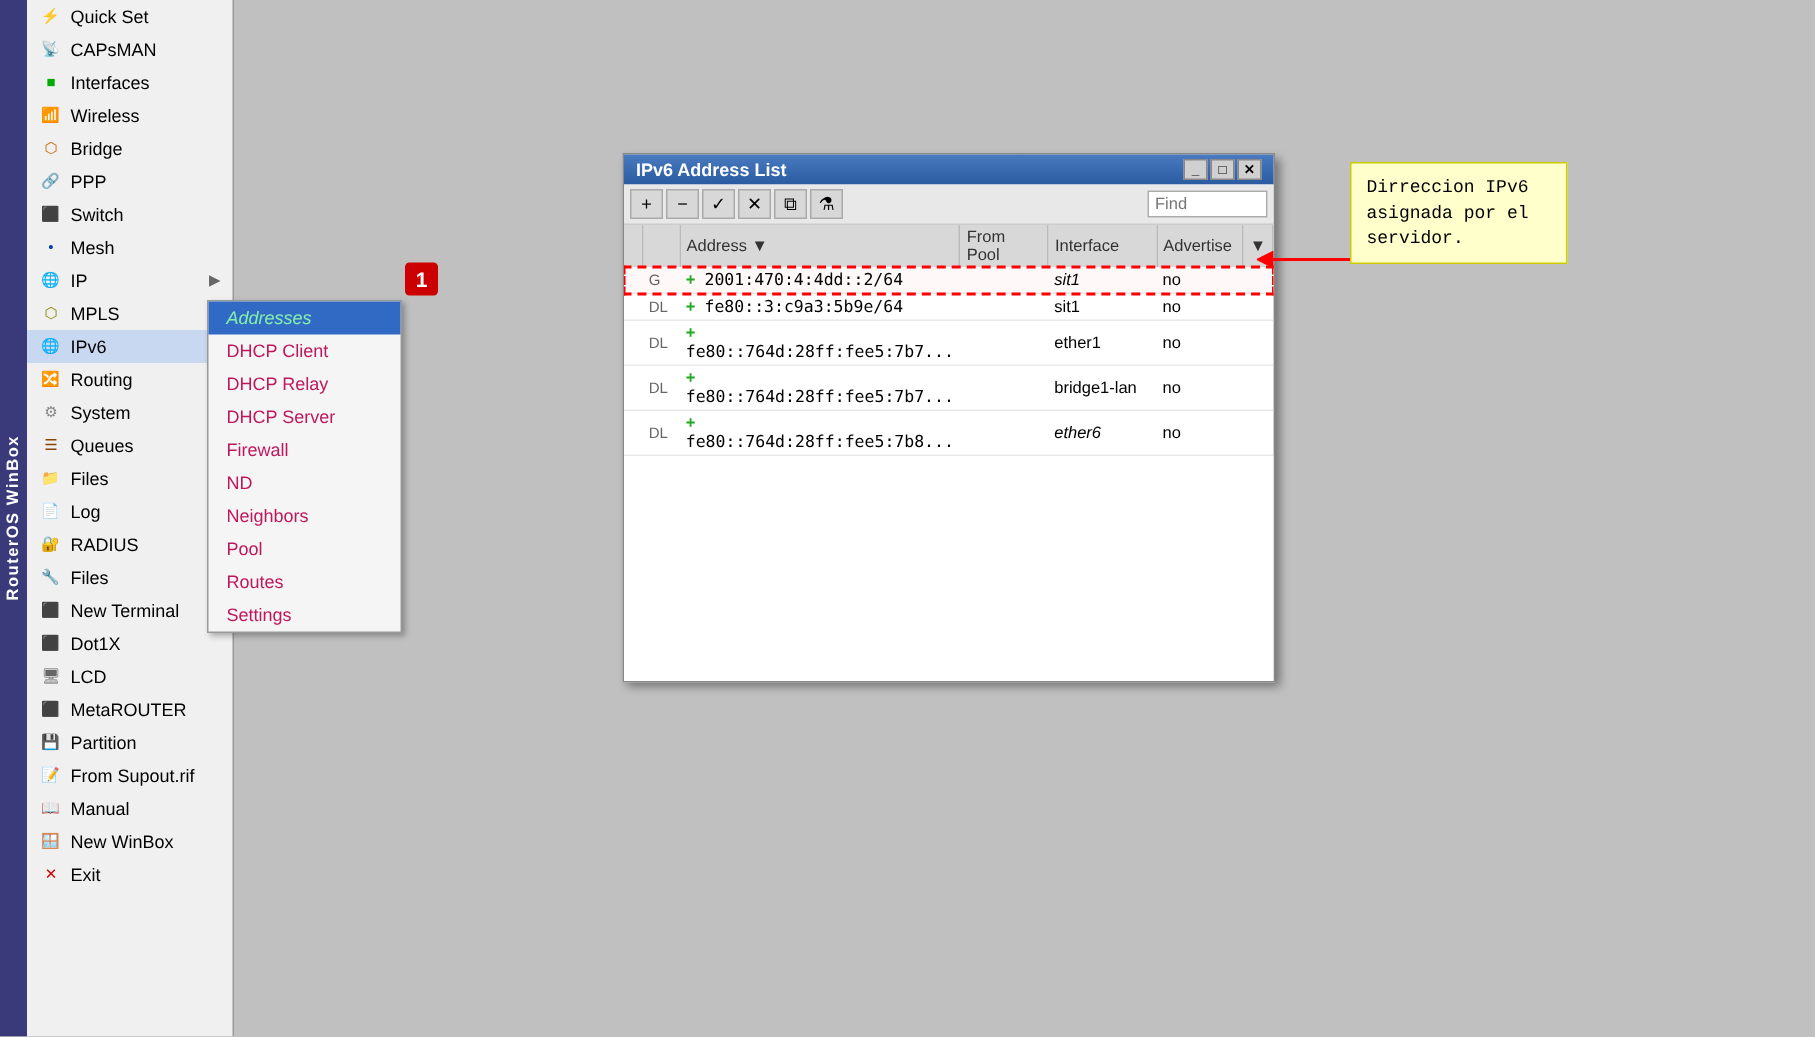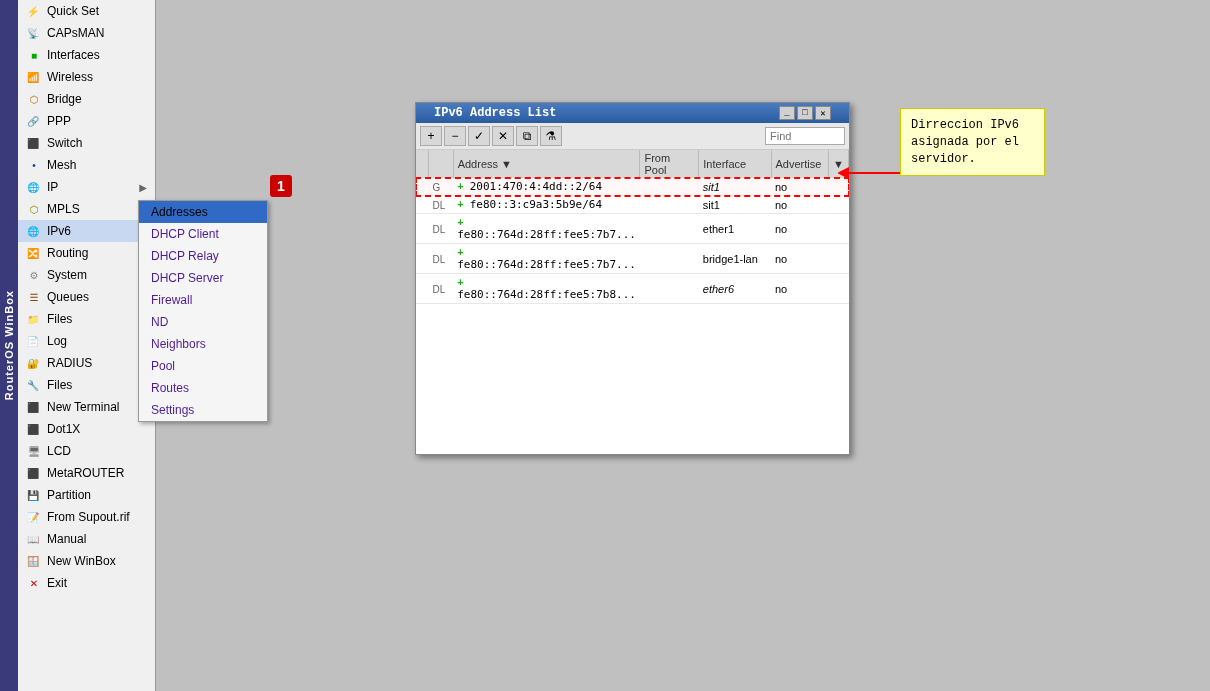--- a/index.html
+++ b/index.html
@@ -62,25 +62,26 @@
       width: 130px;
       background: #f5f5f5;
       border: 1px solid #999;
       box-shadow: 2px 2px 4px rgba(0,0,0,0.3);
       z-index: 100;
     }
     .submenu-item {
       padding: 4px 12px;
       cursor: pointer;
       font-size: 12px;
-      color: #4c1d95;
+      color: #be185d;
     }
     .submenu-item.selected {
       background: #316ac5;
-      color: #000000;
+      color: #86efac;
+      font-style: italic;
     }
 
     
     #badge-1 {
       position: absolute;
       left: 270px;
       top: 175px;
       width: 22px;
       height: 22px;
       background: #cc0000;
@@ -101,27 +102,26 @@
       top: 102px;
       width: 435px;
       background: #f0f0f0;
       border: 1px solid #888;
       box-shadow: 3px 3px 6px rgba(0,0,0,0.4);
       z-index: 50;
     }
     #ipv6-titlebar {
       background: linear-gradient(to bottom, #4a7abf, #2a5a9f);
       color: white;
-      padding: 3px 18px;
+      padding: 3px 8px;
       display: flex;
       align-items: flex-start;
       justify-content: space-between;
       font-size: 12px;
       font-weight: bold;
-      font-family: Liberation Mono, monospace;
     }
     #ipv6-title-buttons {
       display: flex;
       gap: 2px;
     }
     .title-btn {
       width: 16px;
       height: 14px;
       background: #d0d0d0;
       border: 1px solid #888;

